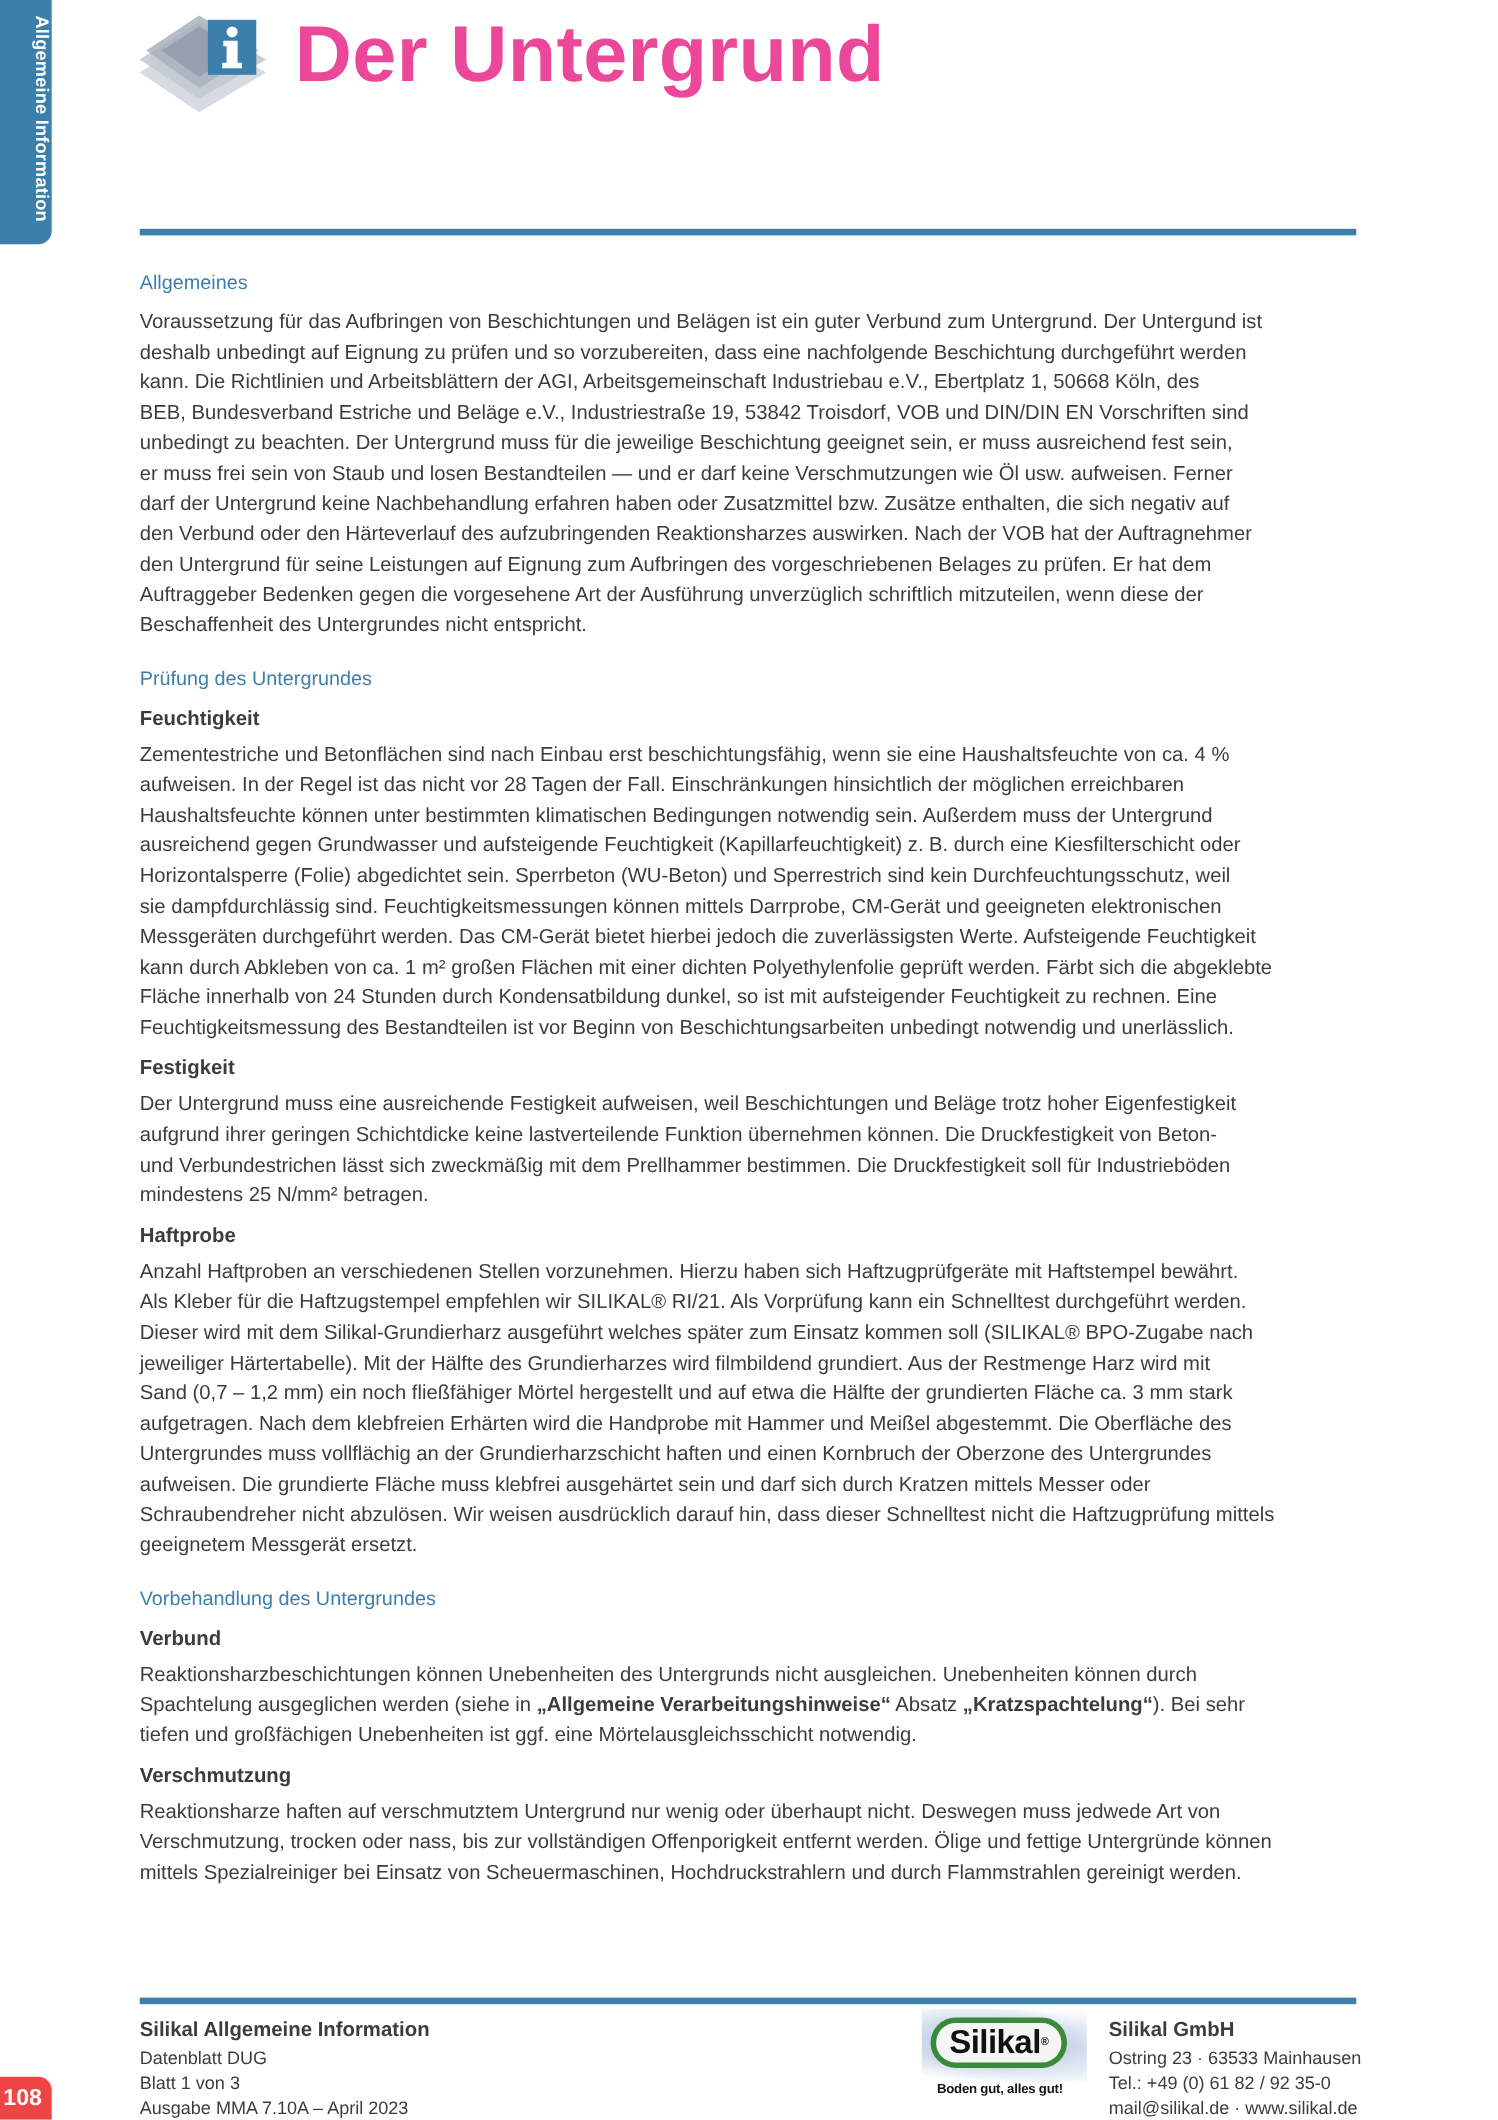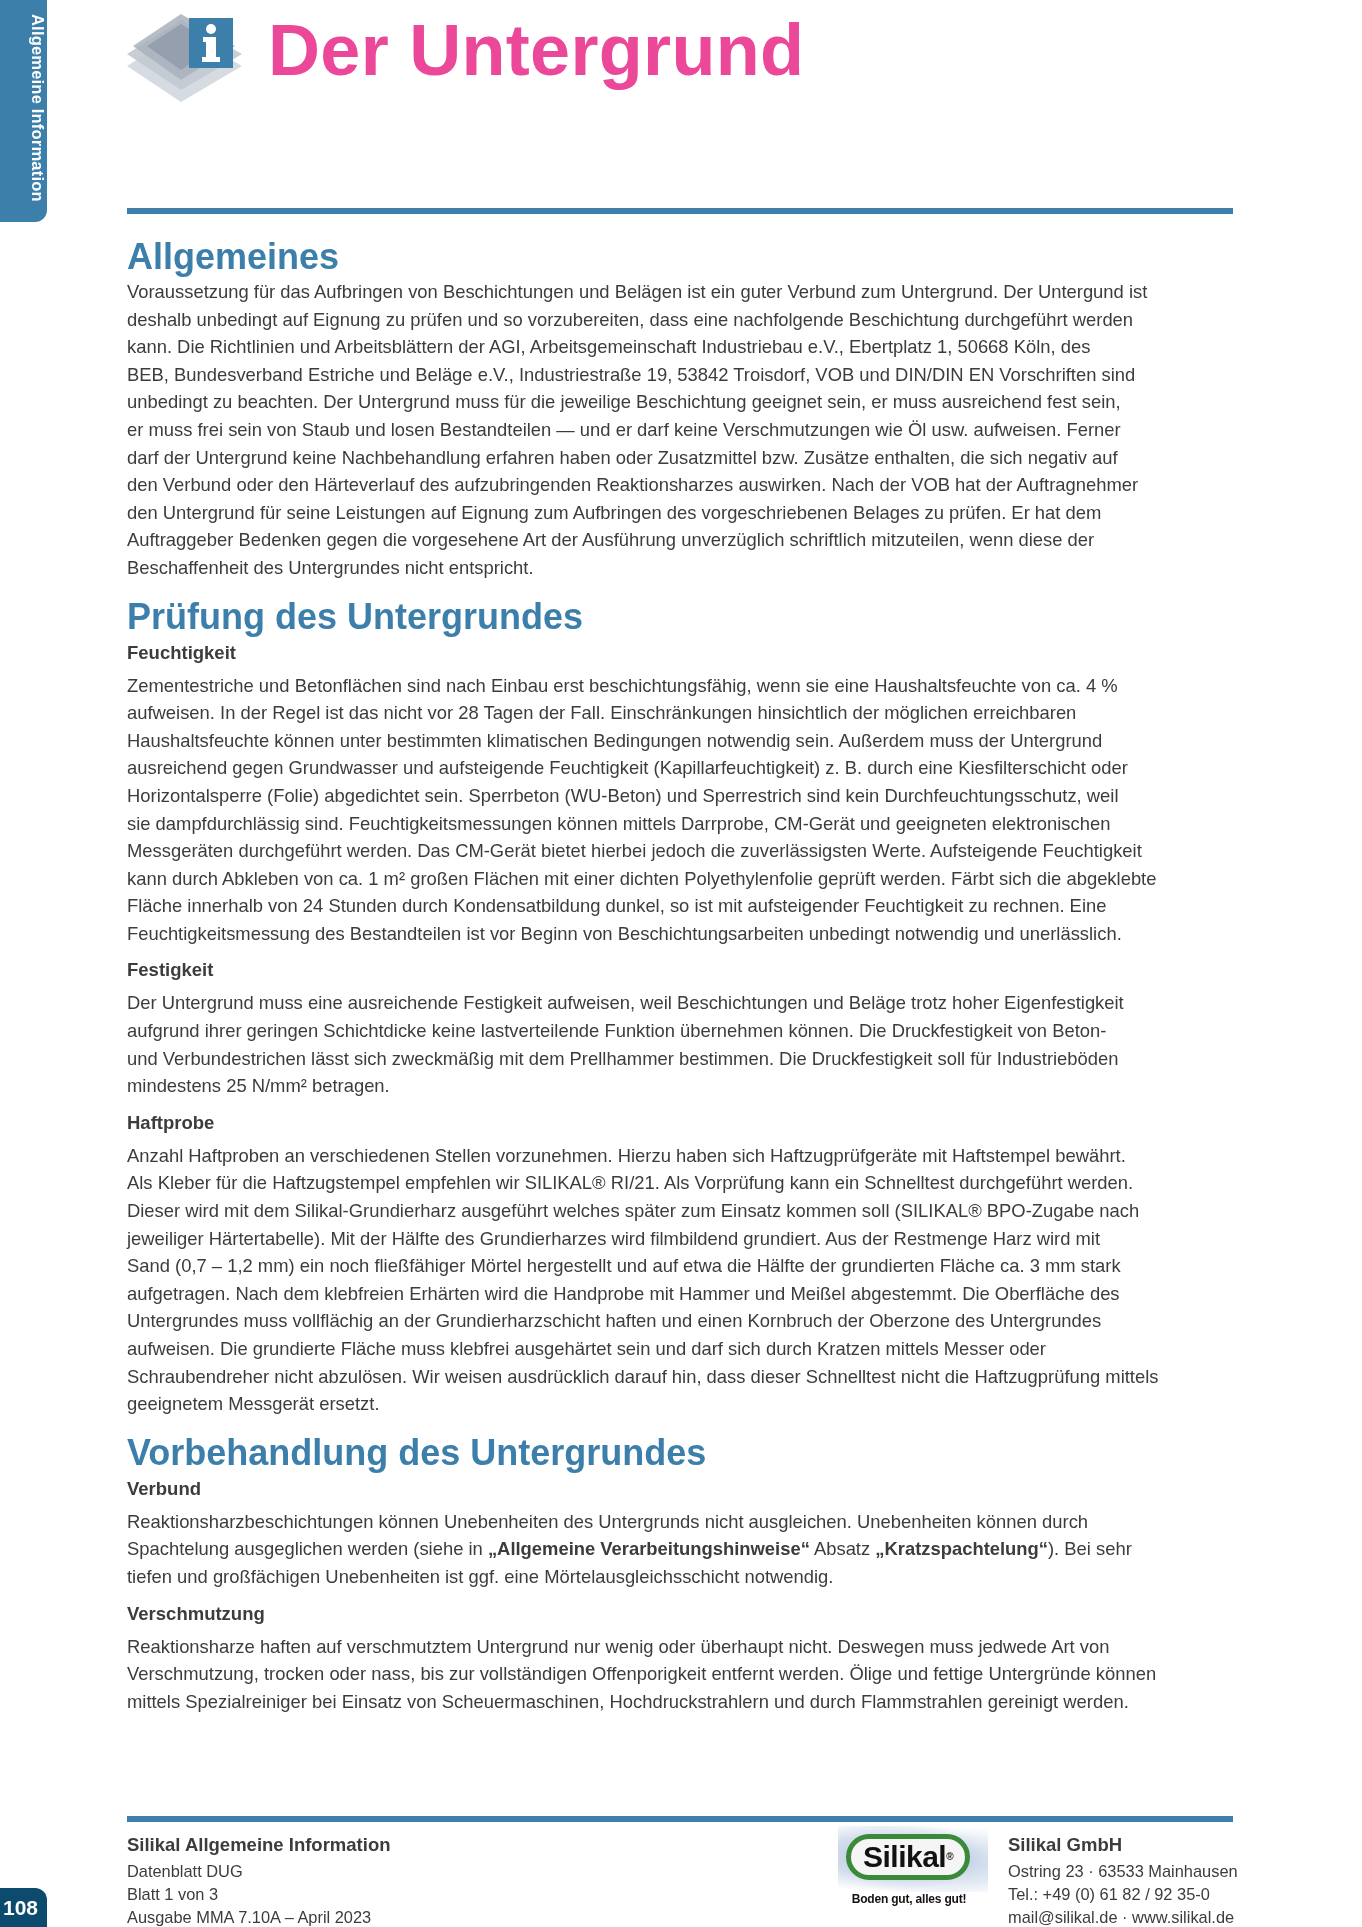--- a/index.html
+++ b/index.html
@@ -4,28 +4,28 @@
 <style>
   html, body { margin: 0; padding: 0; background: #ffffff; }
   body { width: 1362px; height: 1927px; position: relative; overflow: hidden;
          font-family: "Liberation Sans", sans-serif; color: #3c3c3c; }
   .side-tab { position: absolute; left: 0; top: 0; width: 47px; height: 222px;
               background: #3d7fab; border-bottom-right-radius: 12px; }
   .side-tab span { position: absolute; left: 47px; top: 14px; transform-origin: 0 0;
               transform: rotate(90deg); white-space: nowrap; color: #ffffff;
               font-weight: bold; font-size: 16.5px; letter-spacing: 0.2px; }
   .page-badge { position: absolute; left: 0; top: 1888px; width: 47px; height: 39px;
-              background: #0c4a6e; border-top-right-radius: 12px; color: #fff;
+              background: #ef4444; border-top-right-radius: 12px; color: #fff;
               font-weight: bold; font-size: 21px; line-height: 40px; text-indent: 3px; }
   .title-icon { position: absolute; left: 127px; top: 10px; width: 115px; height: 92px; }
   .page-title { position: absolute; left: 268px; top: 14px; margin: 0;
               font-size: 72px; font-weight: bold; color: #ec4899; line-height: 72px; letter-spacing: 0.3px; }
   .rule { position: absolute; left: 127px; width: 1106px; height: 6px; background: #3d7fab; }
   .content { position: absolute; left: 127px; top: 236px; width: 1110px; }
-  h2.section { margin: 0; color: #3d7fab; font-size: 36px; font-weight: bold; line-height: 42px; }
+  h2.section { margin: 0; color: #3d7fab; font-size: 18px; font-weight: normal; line-height: 42px; }
   h3.sub { margin: 8px 0 4px 0; font-size: 18.5px; font-weight: bold; color: #3c3c3c; line-height: 30px; }
   p.body { margin: 0; font-size: 18.4px; line-height: 27.6px; color: #3c3c3c; }
   .gap-section { height: 14px; }
   .line { display: block; white-space: nowrap; }
   .footer-left { position: absolute; left: 127px; top: 1830px; }
   .footer-left .f-title { font-size: 18.5px; font-weight: bold; line-height: 30px; color: #3c3c3c; }
   .footer-left .f-line, .footer-right .f-line { font-size: 16.4px; line-height: 23px; color: #3c3c3c; }
   .footer-right { position: absolute; left: 1008px; top: 1830px; }
   .footer-right .f-title { font-size: 18.5px; font-weight: bold; line-height: 30px; color: #3c3c3c; }
   .logo { position: absolute; left: 832px; top: 1822px; width: 160px; height: 92px; }

